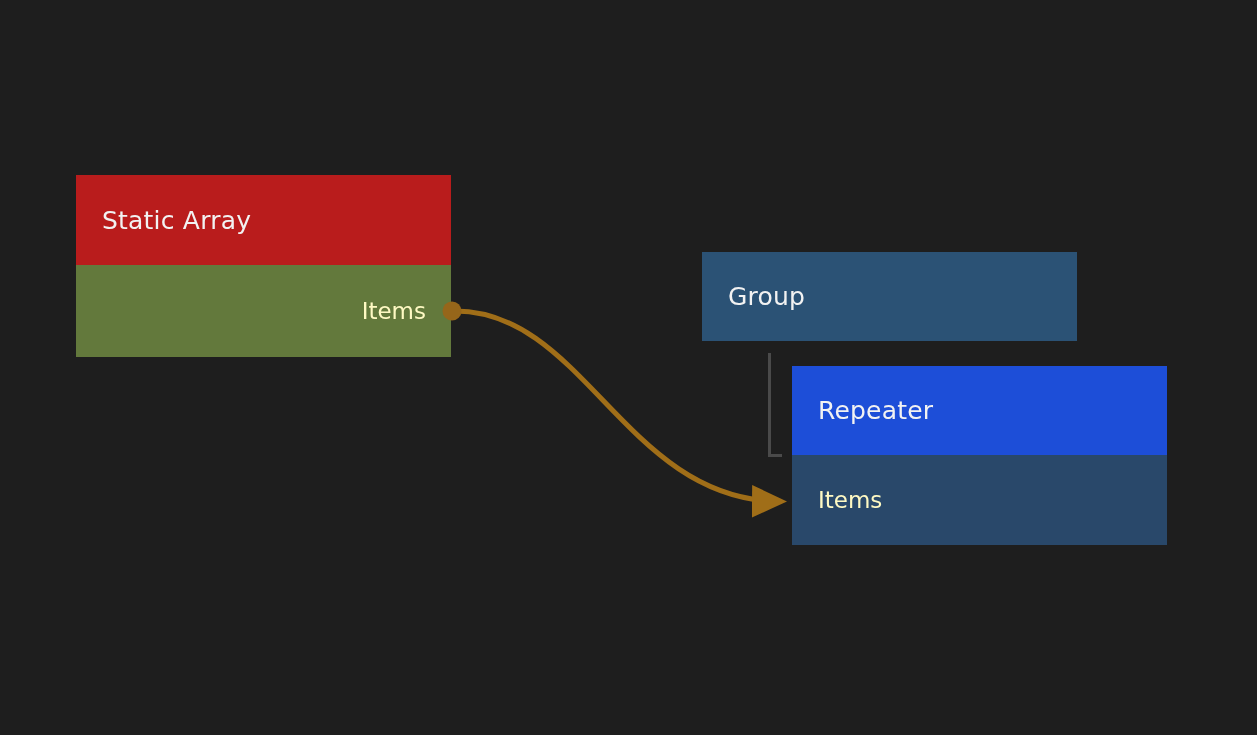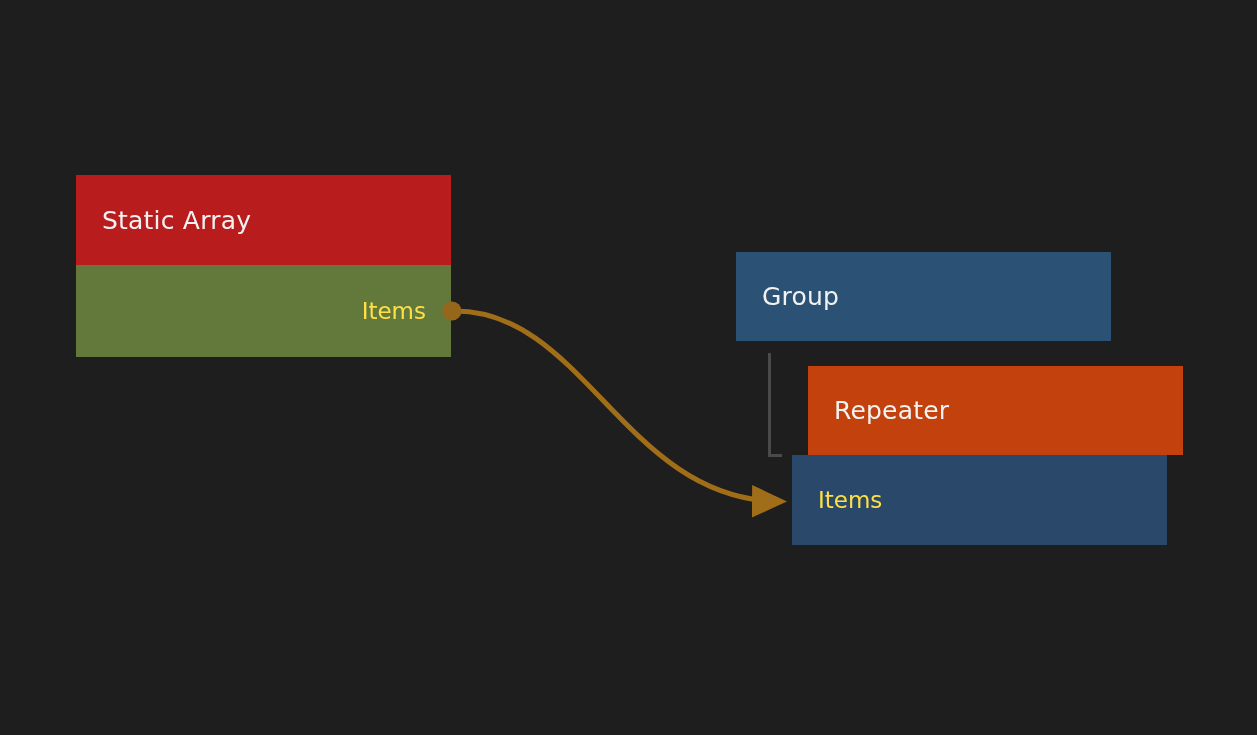--- a/index.html
+++ b/index.html
@@ -28,21 +28,21 @@
     color: #f2f2f2;
     font-size: 25px;
     font-weight: 400;
     letter-spacing: 0.2px;
     padding-left: 26px;
   }
   .node-body {
     box-sizing: border-box;
     display: flex;
     align-items: center;
-    color: #fde047;
+    color: #fef9c3;
     font-size: 23px;
     font-weight: 400;
   }
 
   
   #node-static-array {
     left: 76px;
     top: 175px;
     width: 375px;
     height: 182px;
@@ -55,43 +55,42 @@
   #node-static-array .node-body {
     height: 92px;
     width: 100%;
     background: #63793c;
     justify-content: flex-end;
     padding-right: 25px;
   }
 
   
   #node-group {
-    left: 736px;
+    left: 702px;
     top: 252px;
     width: 375px;
     height: 89px;
   }
   #node-group .node-header {
     height: 89px;
     width: 100%;
     background: #2b5275;
   }
 
   
   #node-repeater {
     left: 792px;
     top: 366px;
     width: 375px;
     height: 179px;
   }
   #node-repeater .node-header {
     height: 89px;
     width: 100%;
-    background: #c2410c;
-    margin-left: 16px;
+    background: #1d4ed8;
   }
   #node-repeater .node-body {
     height: 90px;
     width: 100%;
     background: #29486a;
     justify-content: flex-start;
     padding-left: 26px;
   }
 
   

